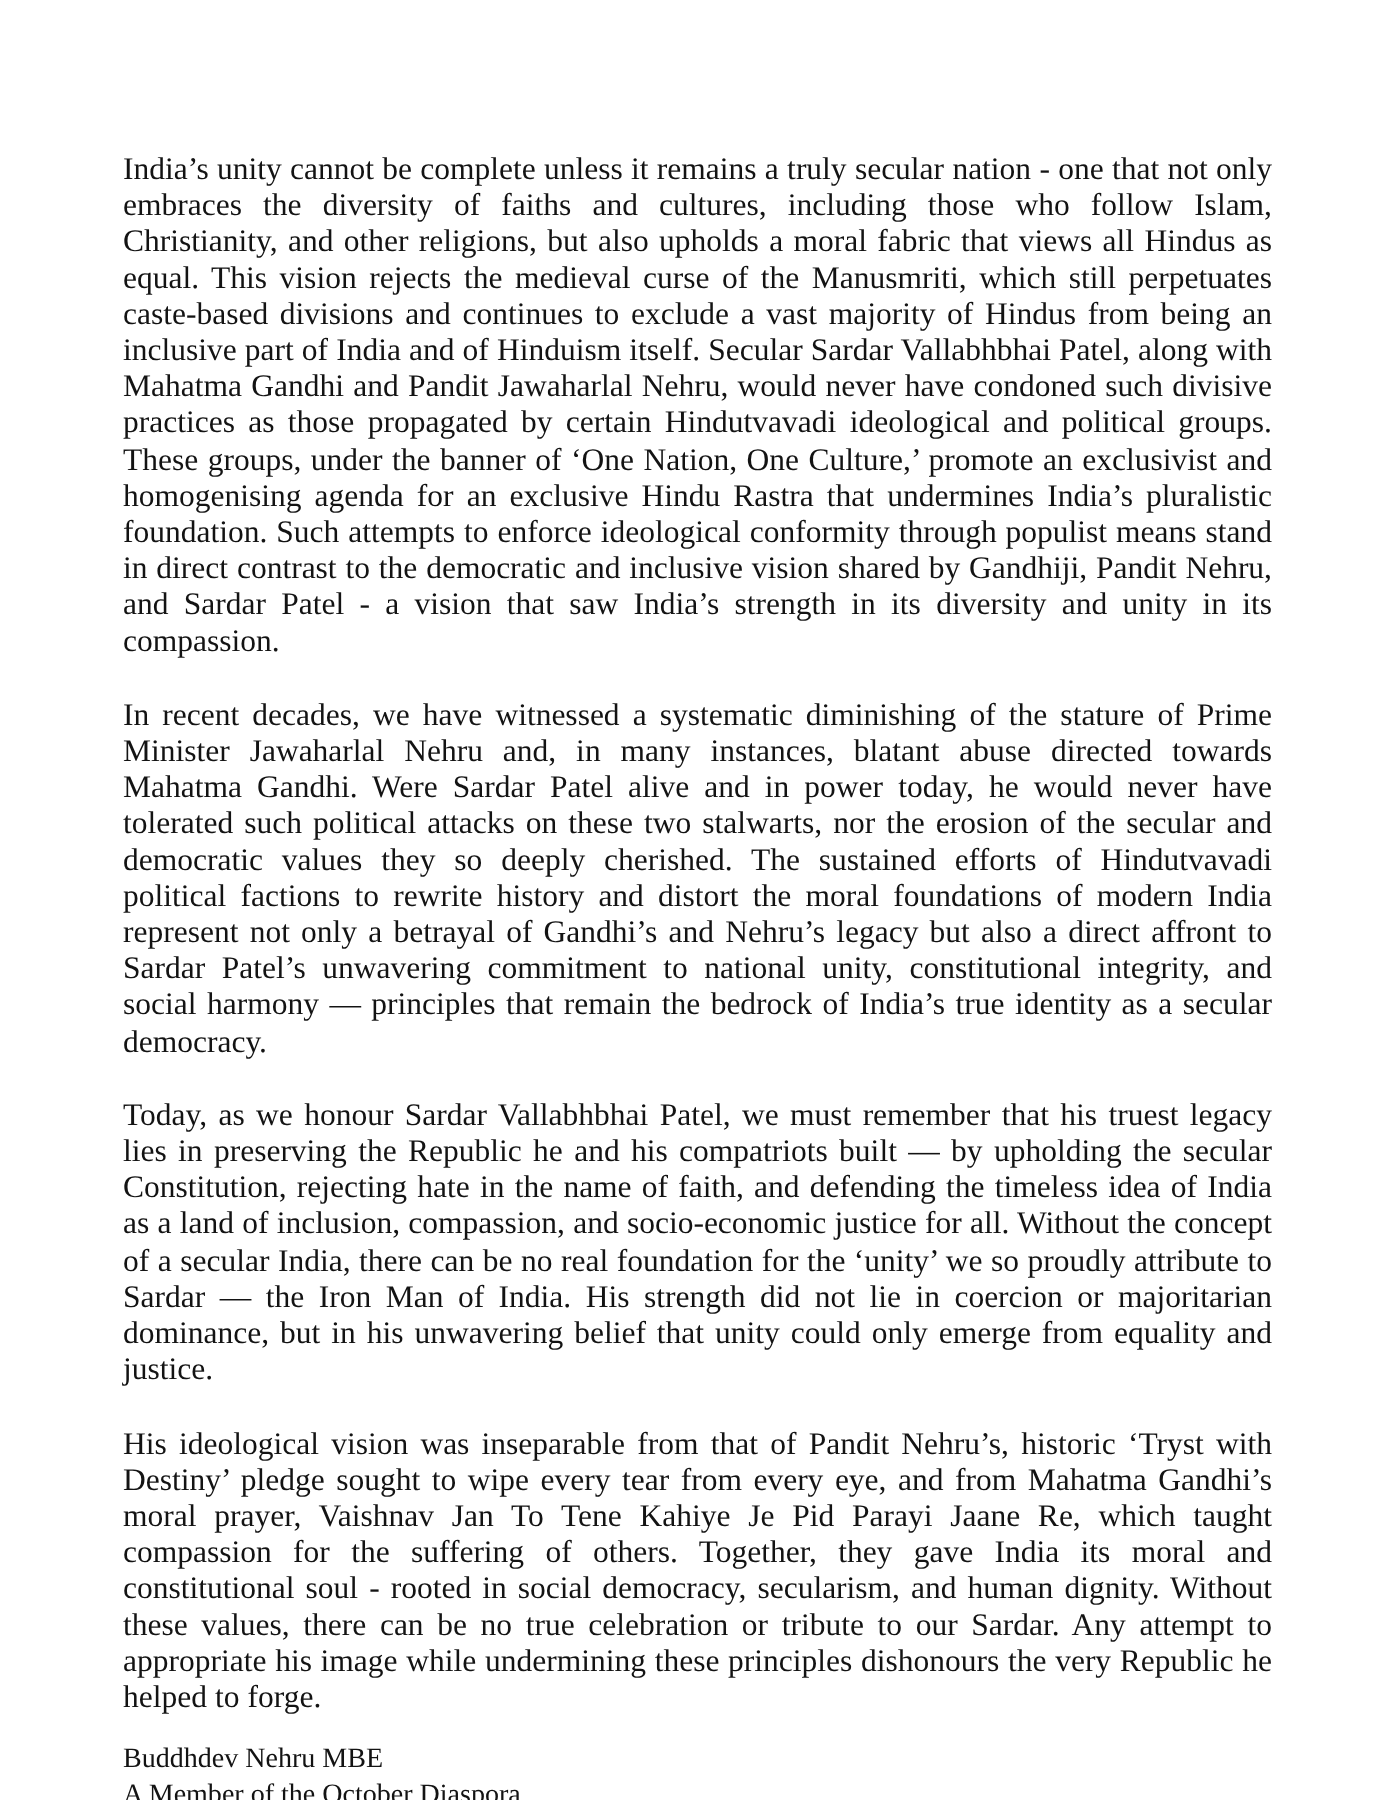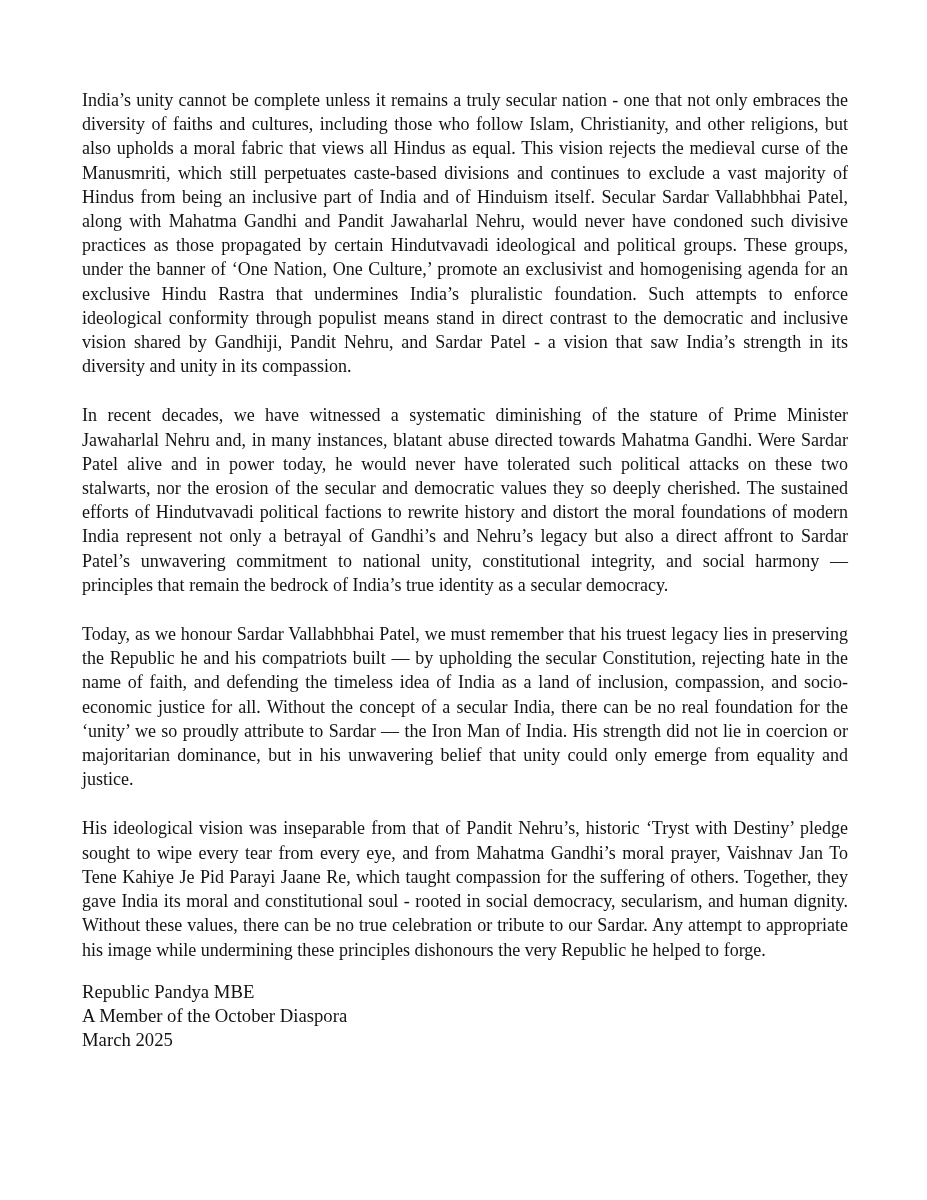--- a/index.html
+++ b/index.html
@@ -21,26 +21,26 @@
 
   .document-body {
     position: absolute;
     left: 82px;
     top: 88px;
     width: 766px;
   }
 
   .para {
     font-family: "Liberation Serif", "DejaVu Serif", serif;
-    font-size: 18px;
+    font-size: 21px;
     line-height: 24.2px;
     color: #131313;
     text-align: justify;
     text-justify: inter-word;
-    margin: 0 0 25px 0;
+    margin: 12px 0 25px 0;
     -webkit-font-smoothing: antialiased;
     word-spacing: 0.1px;
     hyphens: none;
   }
 
   .para:last-of-type {
     margin-bottom: 0;
   }
 
   .signature-block {
@@ -66,20 +66,20 @@
 
     <p class="para">India’s unity cannot be complete unless it remains a truly secular nation - one that not only embraces the diversity of faiths and cultures, including those who follow Islam, Christianity, and other religions, but also upholds a moral fabric that views all Hindus as equal. This vision rejects the medieval curse of the Manusmriti, which still perpetuates caste-based divisions and continues to exclude a vast majority of Hindus from being an inclusive part of India and of Hinduism itself. Secular Sardar Vallabhbhai Patel, along with Mahatma Gandhi and Pandit Jawaharlal Nehru, would never have condoned such divisive practices as those propagated by certain Hindutvavadi ideological and political groups. These groups, under the banner of ‘One Nation, One Culture,’ promote an exclusivist and homogenising agenda for an exclusive Hindu Rastra that undermines India’s pluralistic foundation. Such attempts to enforce ideological conformity through populist means stand in direct contrast to the democratic and inclusive vision shared by Gandhiji, Pandit Nehru, and Sardar Patel - a vision that saw India’s strength in its diversity and unity in its compassion.</p>
 
     <p class="para">In recent decades, we have witnessed a systematic diminishing of the stature of Prime Minister Jawaharlal Nehru and, in many instances, blatant abuse directed towards Mahatma Gandhi. Were Sardar Patel alive and in power today, he would never have tolerated such political attacks on these two stalwarts, nor the erosion of the secular and democratic values they so deeply cherished. The sustained efforts of Hindutvavadi political factions to rewrite history and distort the moral foundations of modern India represent not only a betrayal of Gandhi’s and Nehru’s legacy but also a direct affront to Sardar Patel’s unwavering commitment to national unity, constitutional integrity, and social harmony — principles that remain the bedrock of India’s true identity as a secular democracy.</p>
 
     <p class="para">Today, as we honour Sardar Vallabhbhai Patel, we must remember that his truest legacy lies in preserving the Republic he and his compatriots built — by upholding the secular Constitution, rejecting hate in the name of faith, and defending the timeless idea of India as a land of inclusion, compassion, and socio-economic justice for all. Without the concept of a secular India, there can be no real foundation for the ‘unity’ we so proudly attribute to Sardar — the Iron Man of India. His strength did not lie in coercion or majoritarian dominance, but in his unwavering belief that unity could only emerge from equality and justice.</p>
 
     <p class="para">His ideological vision was inseparable from that of Pandit Nehru’s, historic ‘Tryst with Destiny’ pledge sought to wipe every tear from every eye, and from Mahatma Gandhi’s moral prayer, Vaishnav Jan To Tene Kahiye Je Pid Parayi Jaane Re, which taught compassion for the suffering of others. Together, they gave India its moral and constitutional soul - rooted in social democracy, secularism, and human dignity. Without these values, there can be no true celebration or tribute to our Sardar. Any attempt to appropriate his image while undermining these principles dishonours the very Republic he helped to forge.</p>
 
     <div class="signature-block">
-      <span class="signature-line">Republic Pandya MBE</span>
+      <span class="signature-line">Buddhdev Nehru MBE</span>
       <span class="signature-line">A Member of the October Diaspora</span>
       <span class="signature-line">March 2025</span>
     </div>
 
   </div>
 
 </div>
 
 </body></html>

